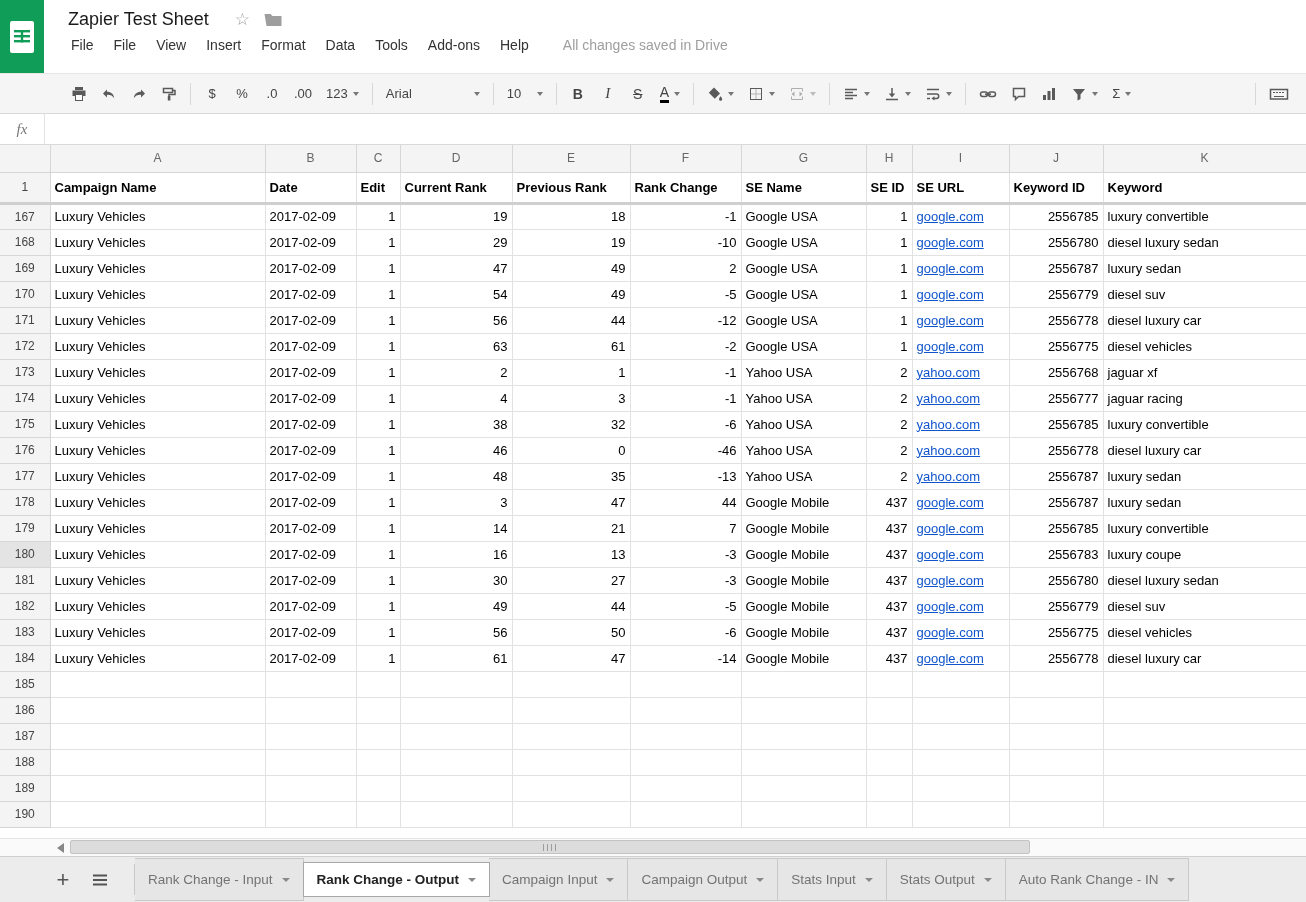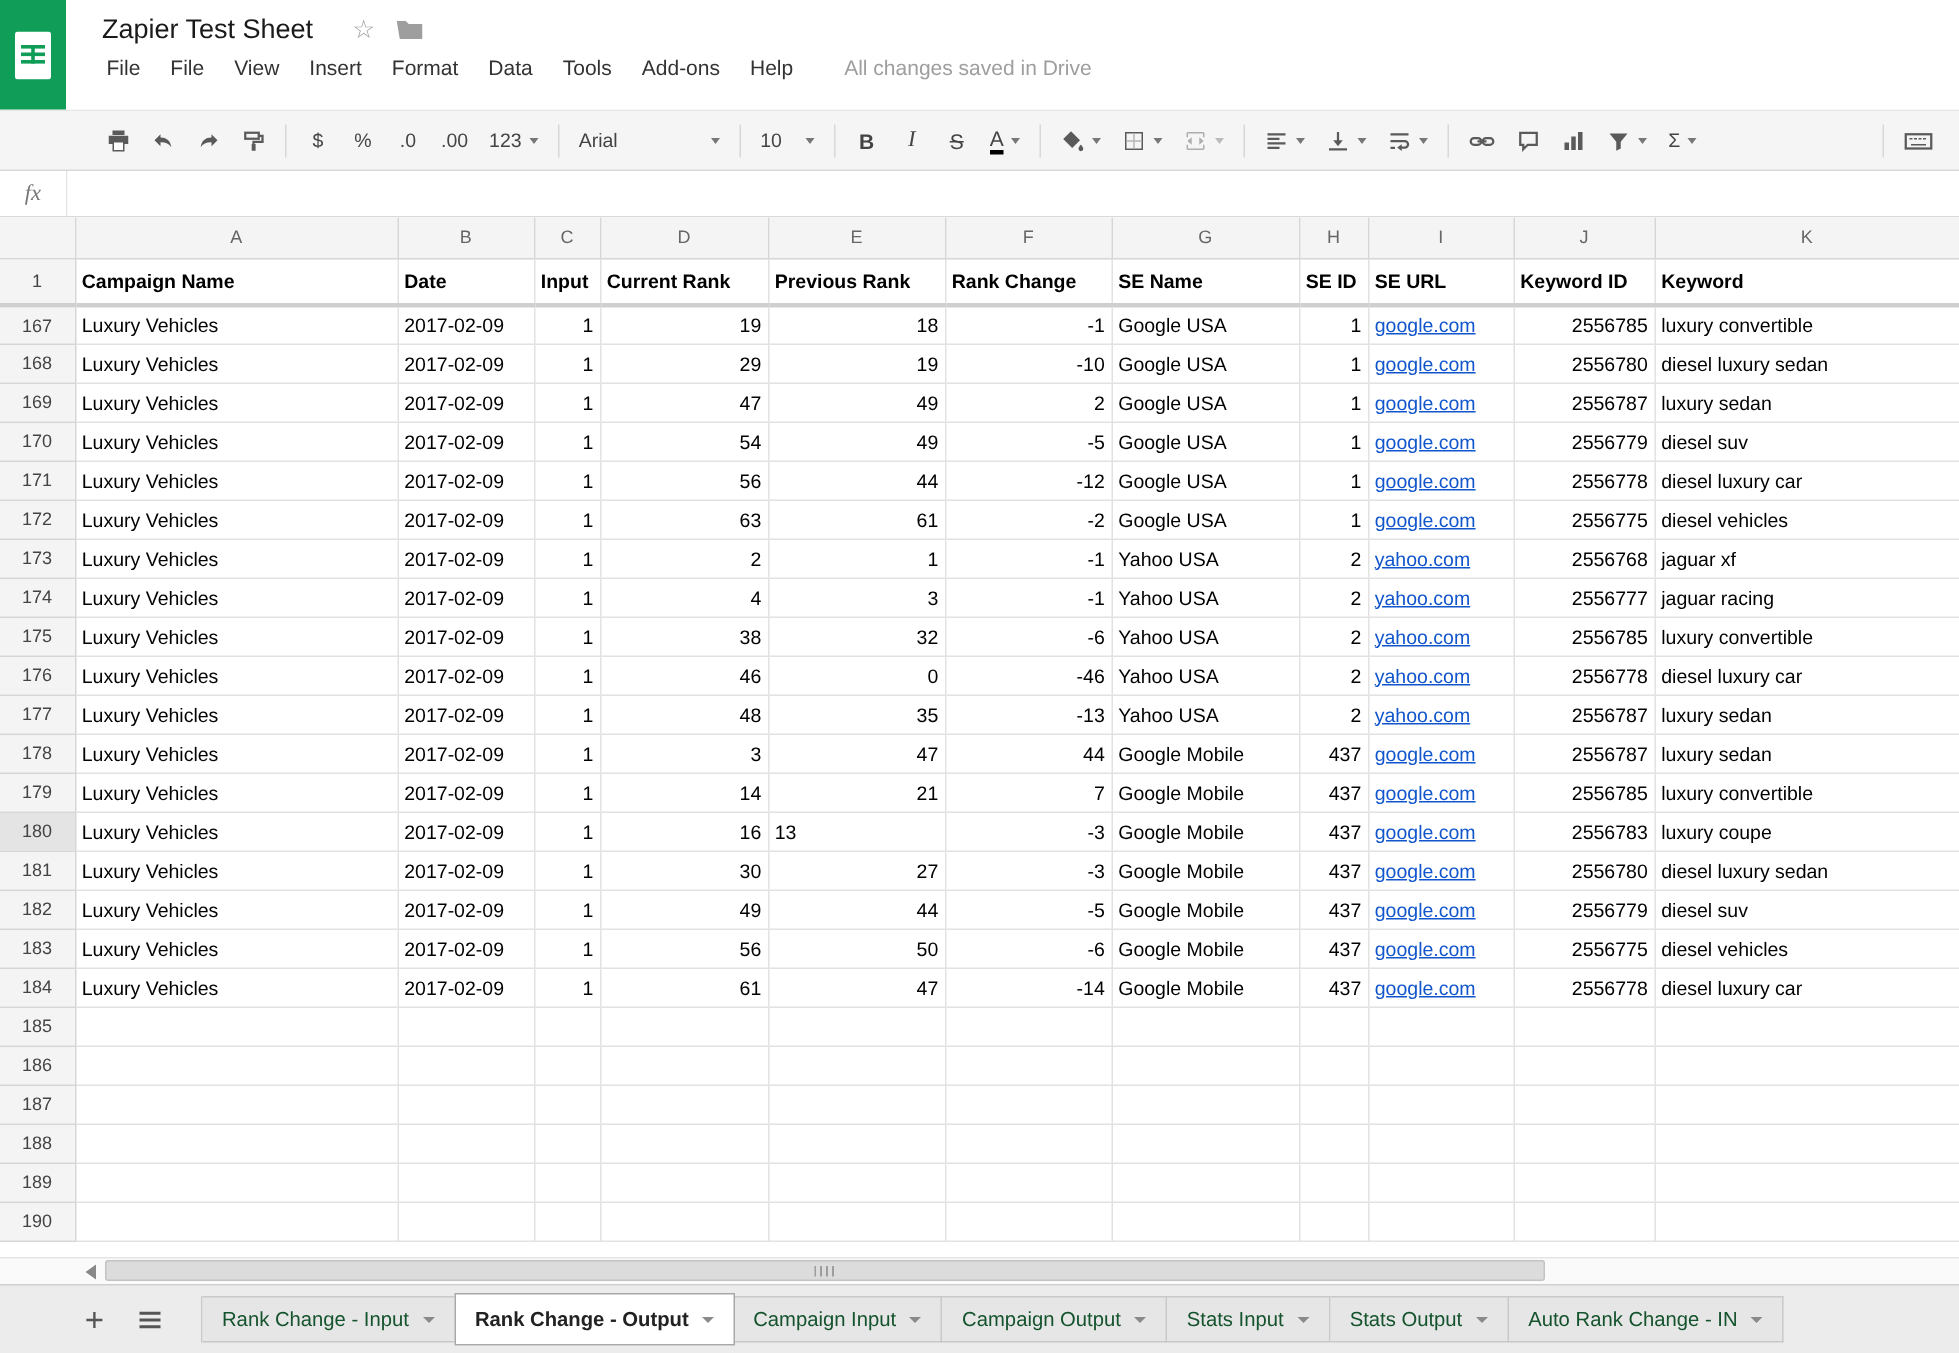--- a/index.html
+++ b/index.html
@@ -71,21 +71,21 @@
               border:1px solid #c3c3c3; border-radius:2px; cursor:grab; }
   .hs-grip { position:absolute; left:50%; top:3px; transform:translateX(-50%); width:14px; height:7px;
              background:repeating-linear-gradient(90deg,#9d9d9d 0 1px,transparent 1px 4px); }
 
   
   .tab-bar { height:46px; background:#ececec; border-top:1px solid #d0d0d0; display:flex; align-items:center;
              padding-left:50px; overflow:hidden; }
   .add-sheet { font-size:22px; color:#555; width:26px; text-align:center; cursor:pointer; line-height:1; }
   .all-sheets { margin:0 12px 0 16px; display:flex; cursor:pointer; }
   .tab-strip { display:flex; align-items:center; height:31px; margin-left:14px; border-left:1px solid #c9c9c9; }
-  .sheet-tab { display:flex; align-items:center; height:31px; padding:0 13px; font-size:13.5px; color:#14532d;
+  .sheet-tab { display:flex; align-items:center; height:43px; padding:0 13px; font-size:13.5px; color:#737373;
                background:#e6e6e6; border-right:1px solid #c9c9c9; border-top:1px solid #c9c9c9;
                border-bottom:1px solid #c9c9c9; cursor:pointer; white-space:nowrap; }
   .sheet-tab.active { background:#fff; color:#222; font-weight:bold; height:35px; border:1px solid #a8a8a8;
                       margin:0 -1px; position:relative; z-index:2; }
   .tab-caret { width:0; height:0; border-left:4px solid transparent; border-right:4px solid transparent;
                border-top:4px solid #8a8a8a; margin-left:9px; }
 </style>
 </head>
 <body>
 
@@ -299,21 +299,21 @@
             <td class="col-head">G</td>
             <td class="col-head">H</td>
             <td class="col-head">I</td>
             <td class="col-head">J</td>
             <td class="col-head">K</td>
           </tr>
           <tr class="frozen-row">
             <td class="row-num">1</td>
             <td class="cell" style="text-align: left;">Campaign Name</td>
             <td class="cell" style="text-align: left;">Date</td>
-            <td class="cell" style="text-align: right;">Input</td>
+            <td class="cell" style="text-align: right;">Edit</td>
             <td class="cell" style="text-align: right;">Current Rank</td>
             <td class="cell" style="text-align: right;">Previous Rank</td>
             <td class="cell" style="text-align: right;">Rank Change</td>
             <td class="cell" style="text-align: left;">SE Name</td>
             <td class="cell" style="text-align: right;">SE ID</td>
             <td class="cell" style="text-align: left;">SE URL</td>
             <td class="cell" style="text-align: right;">Keyword ID</td>
             <td class="cell" style="text-align: left;">Keyword</td>
           </tr>
           <tr class="data-row">
@@ -497,21 +497,21 @@
             <td class="cell" style="text-align: left;"><span class="link">google.com</span></td>
             <td class="cell" style="text-align: right;">2556785</td>
             <td class="cell" style="text-align: left;">luxury convertible</td>
           </tr>
           <tr class="data-row">
             <td class="row-num row-num-hl">180</td>
             <td class="cell" style="text-align: left;">Luxury Vehicles</td>
             <td class="cell" style="text-align: left;">2017-02-09</td>
             <td class="cell" style="text-align: right;">1</td>
             <td class="cell" style="text-align: right;">16</td>
-            <td class="cell" style="text-align: left;">13</td>
+            <td class="cell" style="text-align: right;">13</td>
             <td class="cell" style="text-align: right;">-3</td>
             <td class="cell" style="text-align: left;">Google Mobile</td>
             <td class="cell" style="text-align: right;">437</td>
             <td class="cell" style="text-align: left;"><span class="link">google.com</span></td>
             <td class="cell" style="text-align: right;">2556783</td>
             <td class="cell" style="text-align: left;">luxury coupe</td>
           </tr>
           <tr class="data-row">
             <td class="row-num">181</td>
             <td class="cell" style="text-align: left;">Luxury Vehicles</td>

